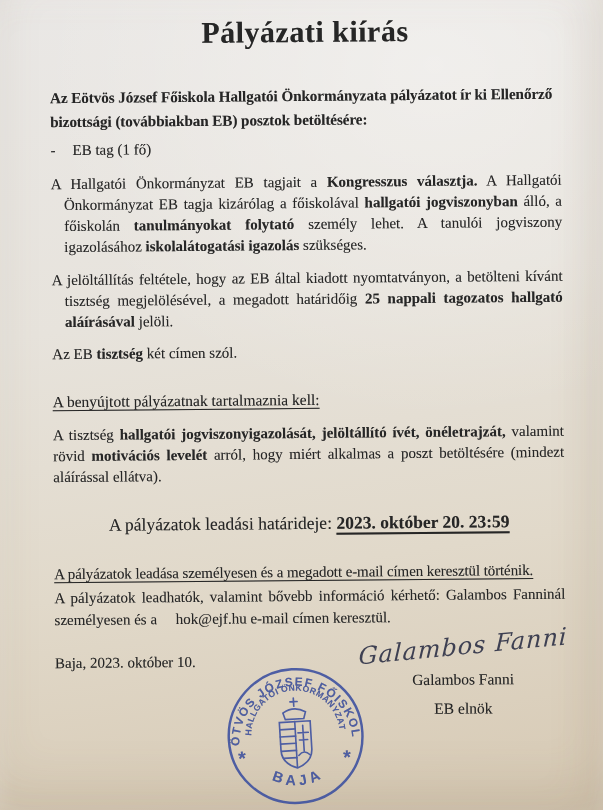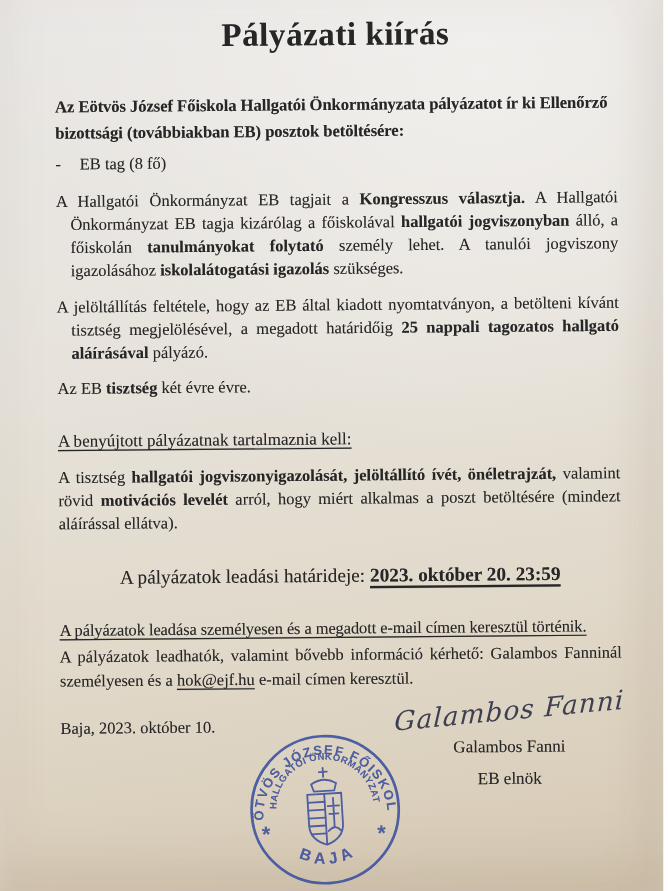--- a/index.html
+++ b/index.html
@@ -55,21 +55,21 @@
   }
 
   .subline{
     margin-top:26px; text-decoration:underline;
     text-underline-offset:2.5px; letter-spacing:-0.1px;
   }
   .contact{ margin-top:2px; line-height:22px; }
   .dateline{ margin-top:22px; }
 
   .b{ font-weight:700; }
-  .u{ text-decoration:underline; text-underline-offset:2.5px; }
+  .u{ text-underline-offset:2.5px;margin-left:15px; }
 
   .sig-block{ position:absolute; right:26px; top:644px; width:234px; text-align:center; }
   .sig-script{
     font-family:"DejaVu Serif", serif; font-style:italic;
     font-size:24px; color:#3e4052; letter-spacing:1px;
     transform:rotate(-5deg) skewX(-8deg); transform-origin:left bottom;
     white-space:nowrap; text-shadow:none;
   }
   .sig-name{ margin-top:0px; font-size:15.5px; }
   .sig-role{ margin-top:11px; font-size:15.5px; }
@@ -89,28 +89,28 @@
 
 <div class="photo">
   <div class="page">
 
     <h1 class="title">Pályázati kiírás</h1>
 
     <p class="intro"><span class="b">Az Eötvös József Főiskola Hallgatói Önkormányzata pályázatot ír ki Ellenőrző bizottsági (továbbiakban EB) posztok betöltésére:</span></p>
 
     <div class="bullet">
       <span class="dash">-</span>
-      <span>EB tag (8 fő)</span>
+      <span>EB tag (1 fő)</span>
     </div>
 
     <p class="hang just p-membership"><span>A Hallgatói Önkormányzat EB tagjait a </span><span class="b">Kongresszus választja.</span><span> A Hallgatói Önkormányzat EB tagja kizárólag a főiskolával </span><span class="b">hallgatói jogviszonyban</span><span> álló, a főiskolán </span><span class="b">tanulmányokat folytató</span><span> személy lehet. A tanulói jogviszony igazolásához </span><span class="b">iskolalátogatási igazolás</span><span> szükséges.</span></p>
 
-    <p class="hang just p-nomination"><span>A jelöltállítás feltétele, hogy az EB által kiadott nyomtatványon, a betölteni kívánt tisztség megjelölésével, a megadott határidőig </span><span class="b">25 nappali tagozatos hallgató aláírásával</span><span> pályázó.</span></p>
+    <p class="hang just p-nomination"><span>A jelöltállítás feltétele, hogy az EB által kiadott nyomtatványon, a betölteni kívánt tisztség megjelölésével, a megadott határidőig </span><span class="b">25 nappali tagozatos hallgató aláírásával</span><span> jelöli.</span></p>
 
-    <p class="p-mandate"><span>Az EB </span><span class="b">tisztség</span><span> két évre évre.</span></p>
+    <p class="p-mandate"><span>Az EB </span><span class="b">tisztség</span><span> két címen szól.</span></p>
 
     <h2 class="req-heading">A benyújtott pályázatnak tartalmaznia kell:</h2>
 
     <p class="just p-reqs"><span>A tisztség </span><span class="b">hallgatói jogviszonyigazolását, jelöltállító ívét, önéletrajzát,</span><span> valamint rövid </span><span class="b">motivációs levelét</span><span> arról, hogy miért alkalmas a poszt betöltésére (mindezt aláírással ellátva).</span></p>
 
     <p class="deadline"><span>A pályázatok leadási határideje: </span><span class="deadline-value">2023. október 20. 23:59</span></p>
 
     <p class="subline">A pályázatok leadása személyesen és a megadott e-mail címen keresztül történik.</p>
 
     <p class="just contact"><span>A pályázatok leadhatók, valamint bővebb információ kérhető: Galambos Fanninál személyesen és a </span><span class="u">hok@ejf.hu</span><span> e-mail címen keresztül.</span></p>

